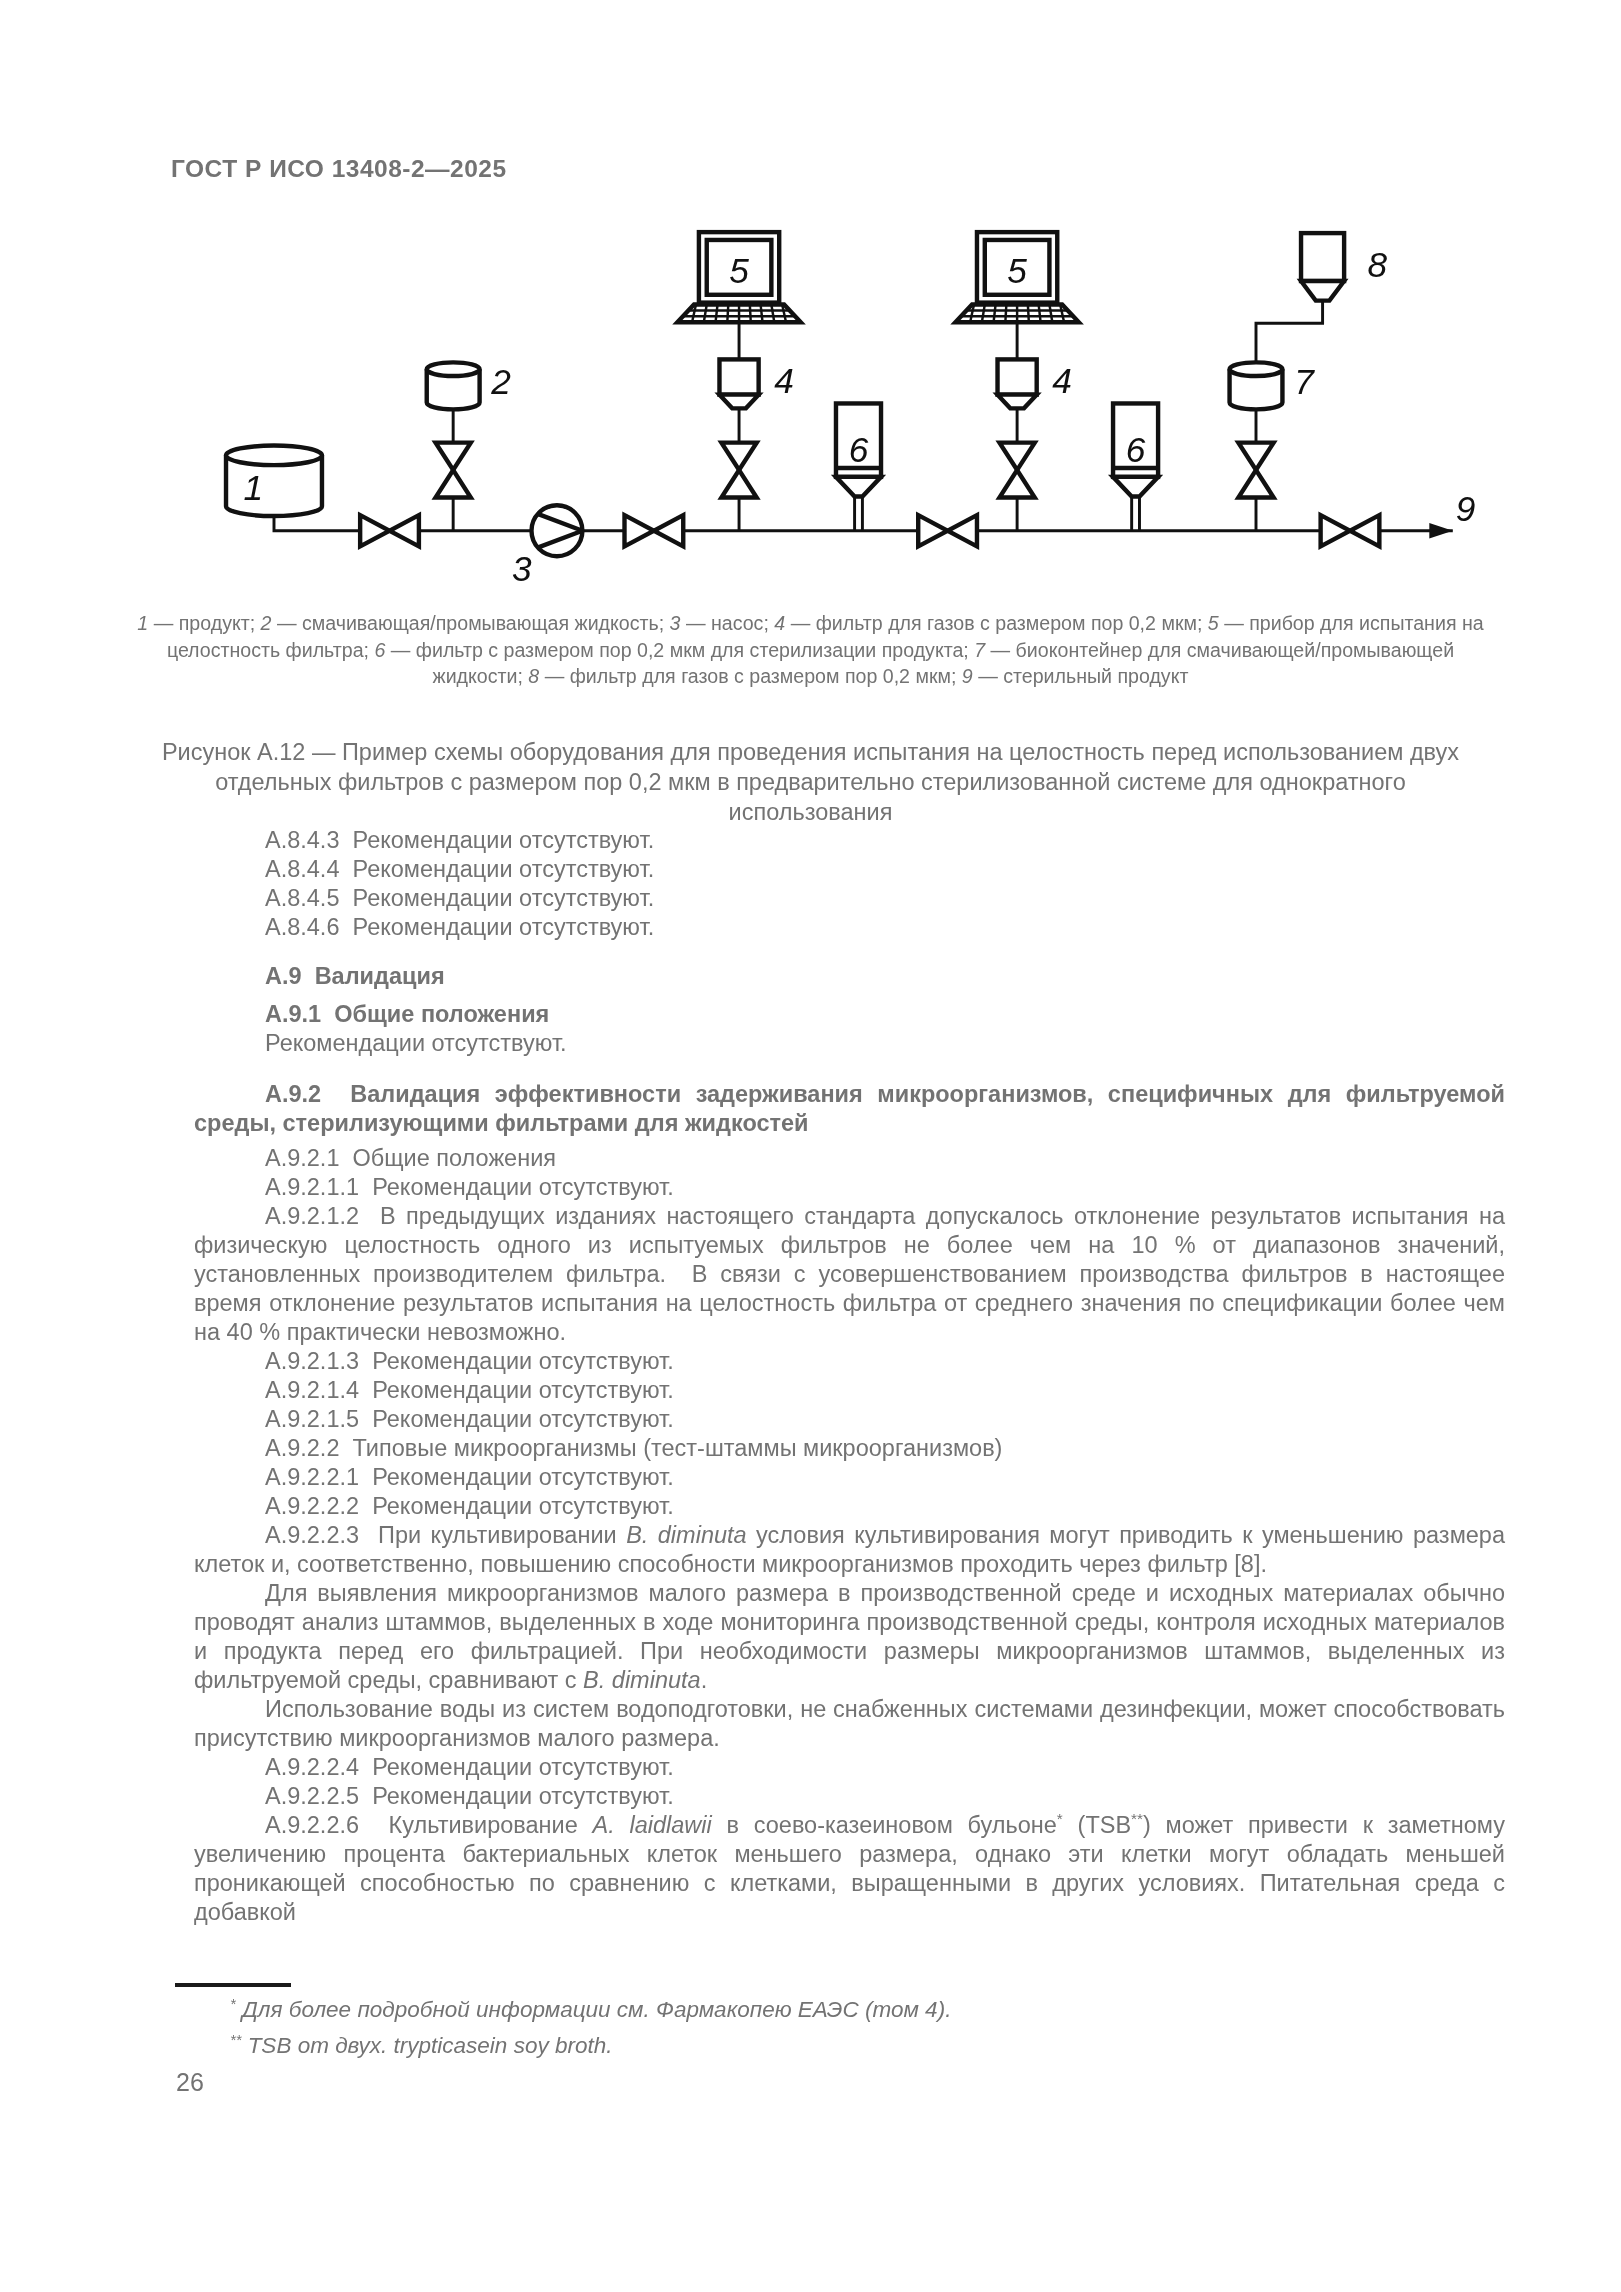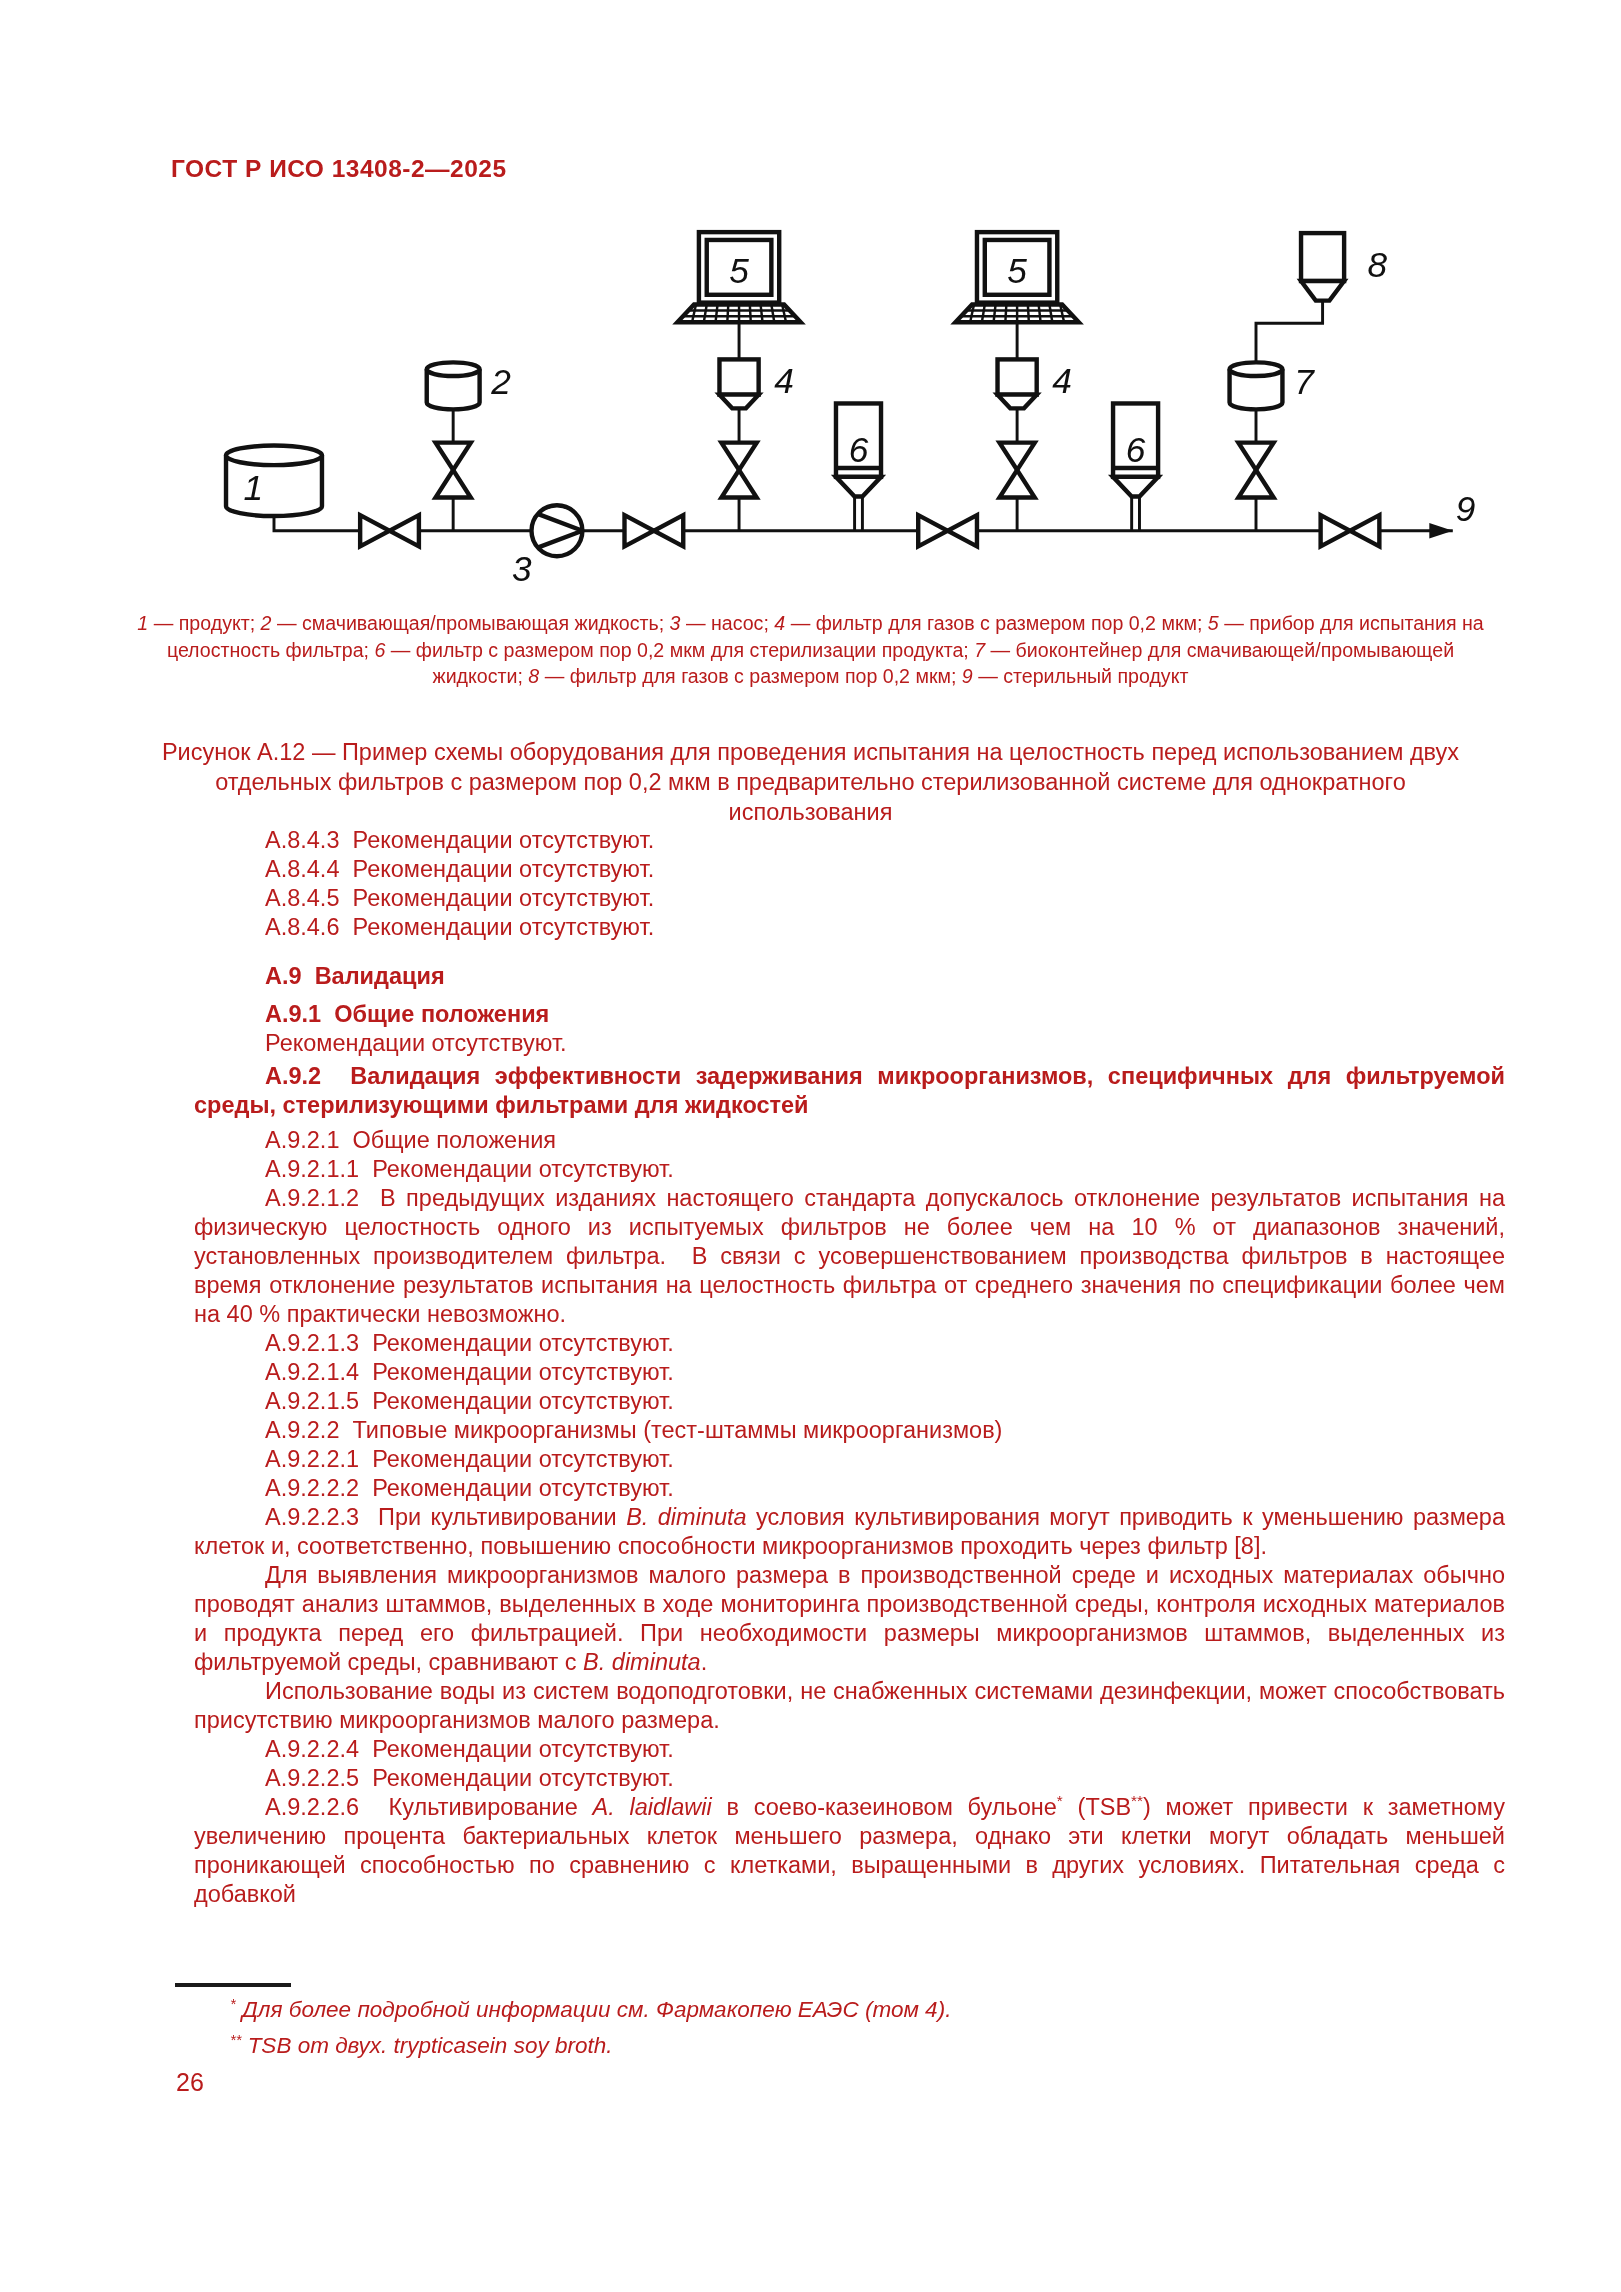--- a/index.html
+++ b/index.html
@@ -1,17 +1,17 @@
 <!DOCTYPE html>
 <html><head>
 <meta charset="utf-8">
 <style>
   html,body{margin:0;padding:0;background:#e8e8e8;}
   .page{position:relative;width:1621px;height:2293px;background:#ffffff;margin:0 auto;
-        font-family:"Liberation Sans",sans-serif;color:#b91c1c;overflow:hidden;}
+        font-family:"Liberation Sans",sans-serif;color:#737373;overflow:hidden;}
   .doc-header{position:absolute;left:171px;top:155px;font-size:24.5px;font-weight:bold;letter-spacing:0.5px;}
   .diagram{position:absolute;left:147px;top:191px;width:1376px;height:421px;}
   .pipe{stroke:#111;stroke-width:3;fill:none;}
   .equip{stroke:#111;stroke-width:4.5;fill:#fff;}
   .thin{stroke:#111;stroke-width:2.5;fill:none;}
   .solid{fill:#111;stroke:none;}
   .lbl{font-family:"Liberation Sans",sans-serif;font-style:italic;font-size:36px;fill:#111;}
   .legend{position:absolute;left:137px;top:610px;width:1347px;text-align:center;
           font-size:19.6px;line-height:26.5px;}
   .legend i{font-style:italic;}
@@ -144,21 +144,21 @@
   <div class="figure-title">Рисунок А.12 — Пример схемы оборудования для проведения испытания на целостность перед использованием двух отдельных фильтров с размером пор 0,2 мкм в предварительно стерилизованной системе для однократного использования</div>
 
   <div class="body-text" id="body-paragraphs">
       <p class="bp"><span>А.8.4.3&nbsp; Рекомендации отсутствуют.</span></p>
       <p class="bp"><span>А.8.4.4&nbsp; Рекомендации отсутствуют.</span></p>
       <p class="bp"><span>А.8.4.5&nbsp; Рекомендации отсутствуют.</span></p>
       <p class="bp"><span>А.8.4.6&nbsp; Рекомендации отсутствуют.</span></p>
       <p class="bp bold" style="margin-top: 19.6px;"><span>А.9&nbsp; Валидация</span></p>
       <p class="bp bold" style="margin-top: 9.8px;"><span>А.9.1&nbsp; Общие положения</span></p>
       <p class="bp"><span>Рекомендации отсутствуют.</span></p>
-      <p class="bp bold" style="margin-top: 4px; margin-bottom: 5.9px;"><span>А.9.2&nbsp; Валидация эффективности задерживания микроорганизмов, специфичных для фильтруемой среды, стерилизующими фильтрами для жидкостей</span></p>
+      <p class="bp bold" style="margin-top: 22px; margin-bottom: 5.9px;"><span>А.9.2&nbsp; Валидация эффективности задерживания микроорганизмов, специфичных для фильтруемой среды, стерилизующими фильтрами для жидкостей</span></p>
       <p class="bp"><span>А.9.2.1&nbsp; Общие положения</span></p>
       <p class="bp"><span>А.9.2.1.1&nbsp; Рекомендации отсутствуют.</span></p>
       <p class="bp"><span>А.9.2.1.2&nbsp; В предыдущих изданиях настоящего стандарта допускалось отклонение результатов испытания на физическую целостность одного из испытуемых фильтров не более чем на 10 % от диапазонов значений, установленных производителем фильтра.&nbsp; В связи с усовершенствованием производства фильтров в настоящее время отклонение результатов испытания на целостность фильтра от среднего значения по спецификации более чем на 40 % практически невозможно.</span></p>
       <p class="bp"><span>А.9.2.1.3&nbsp; Рекомендации отсутствуют.</span></p>
       <p class="bp"><span>А.9.2.1.4&nbsp; Рекомендации отсутствуют.</span></p>
       <p class="bp"><span>А.9.2.1.5&nbsp; Рекомендации отсутствуют.</span></p>
       <p class="bp"><span>А.9.2.2&nbsp; Типовые микроорганизмы (тест-штаммы микроорганизмов)</span></p>
       <p class="bp"><span>А.9.2.2.1&nbsp; Рекомендации отсутствуют.</span></p>
       <p class="bp"><span>А.9.2.2.2&nbsp; Рекомендации отсутствуют.</span></p>
       <p class="bp"><span>А.9.2.2.3&nbsp; При культивировании </span><i>B. diminuta</i><span> условия культивирования могут приводить к уменьшению размера клеток и, соответственно, повышению способности микроорганизмов проходить через фильтр [8].</span></p>

